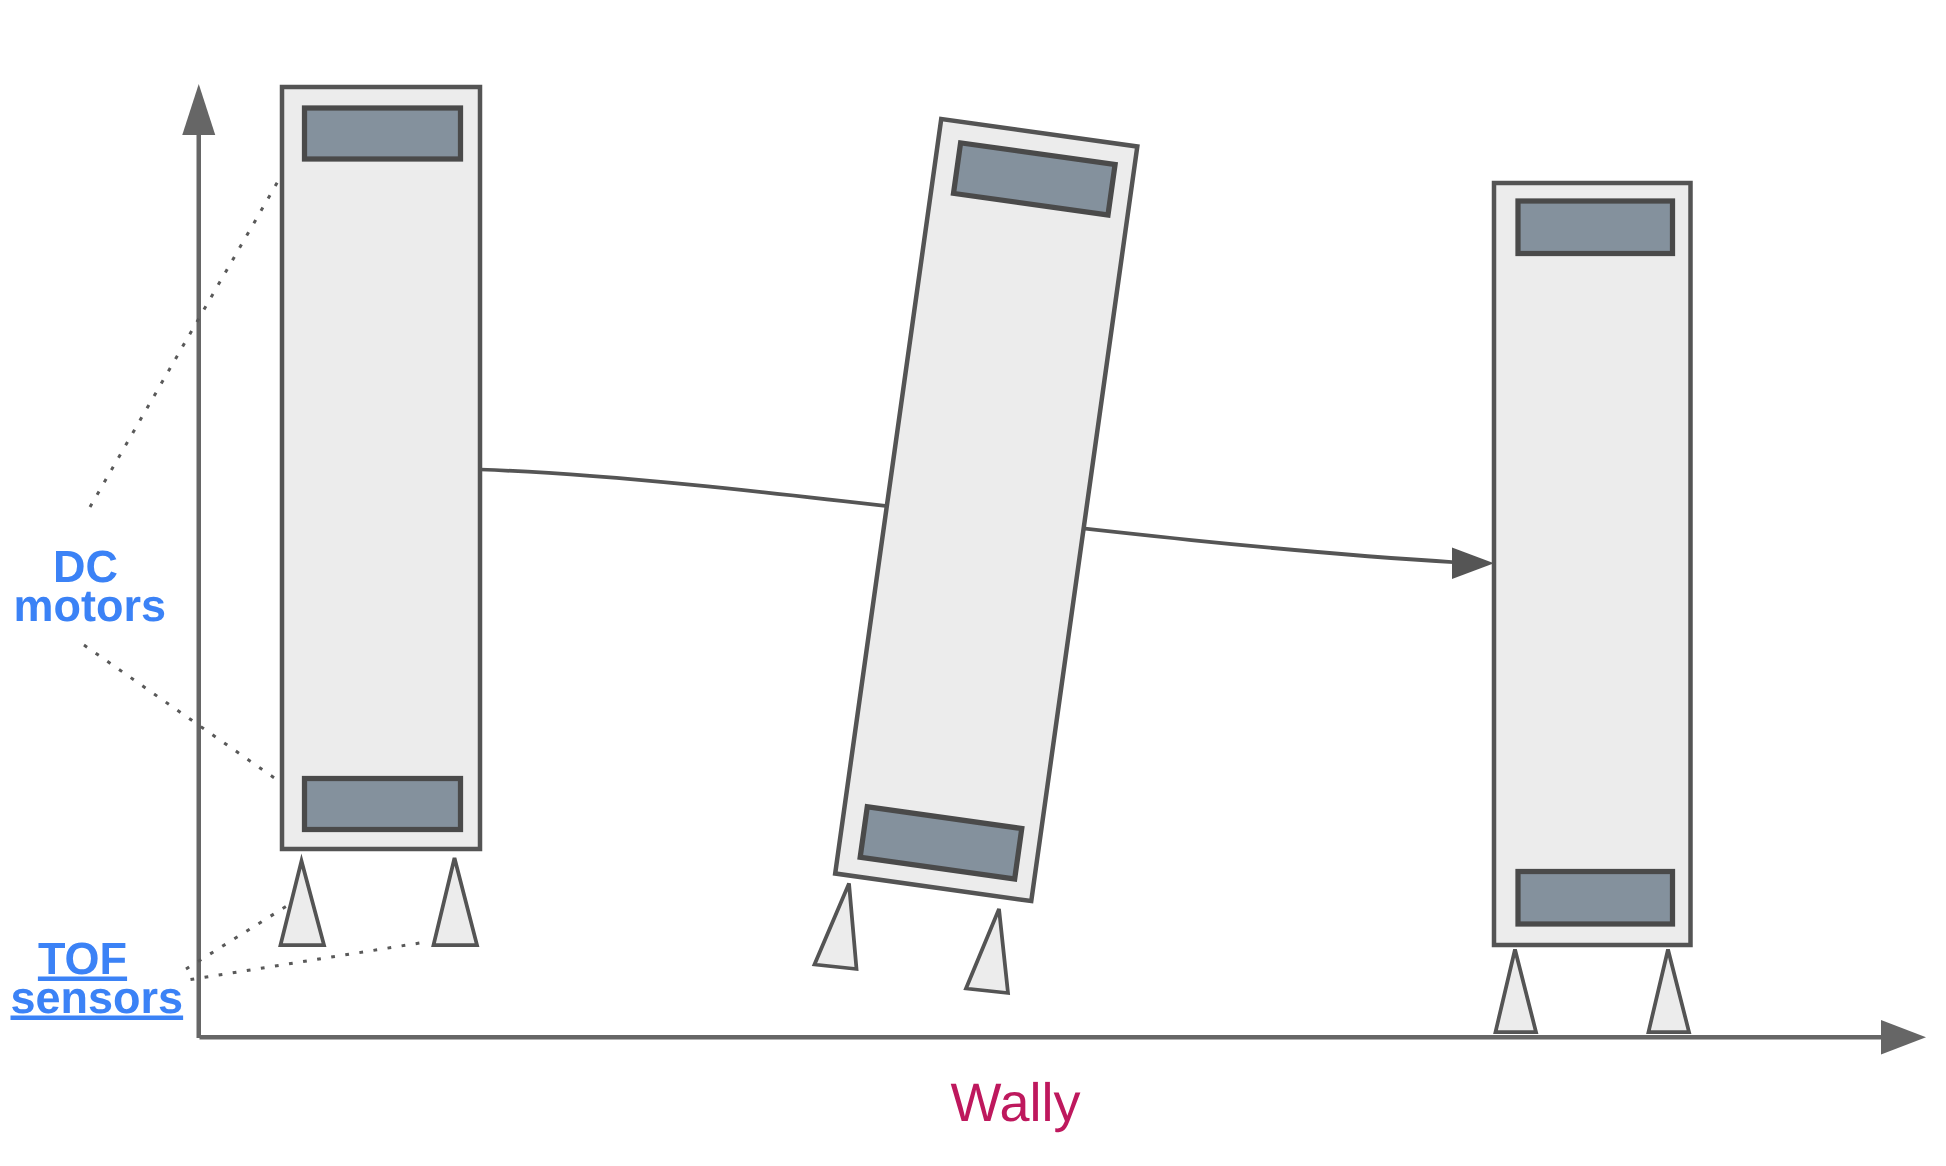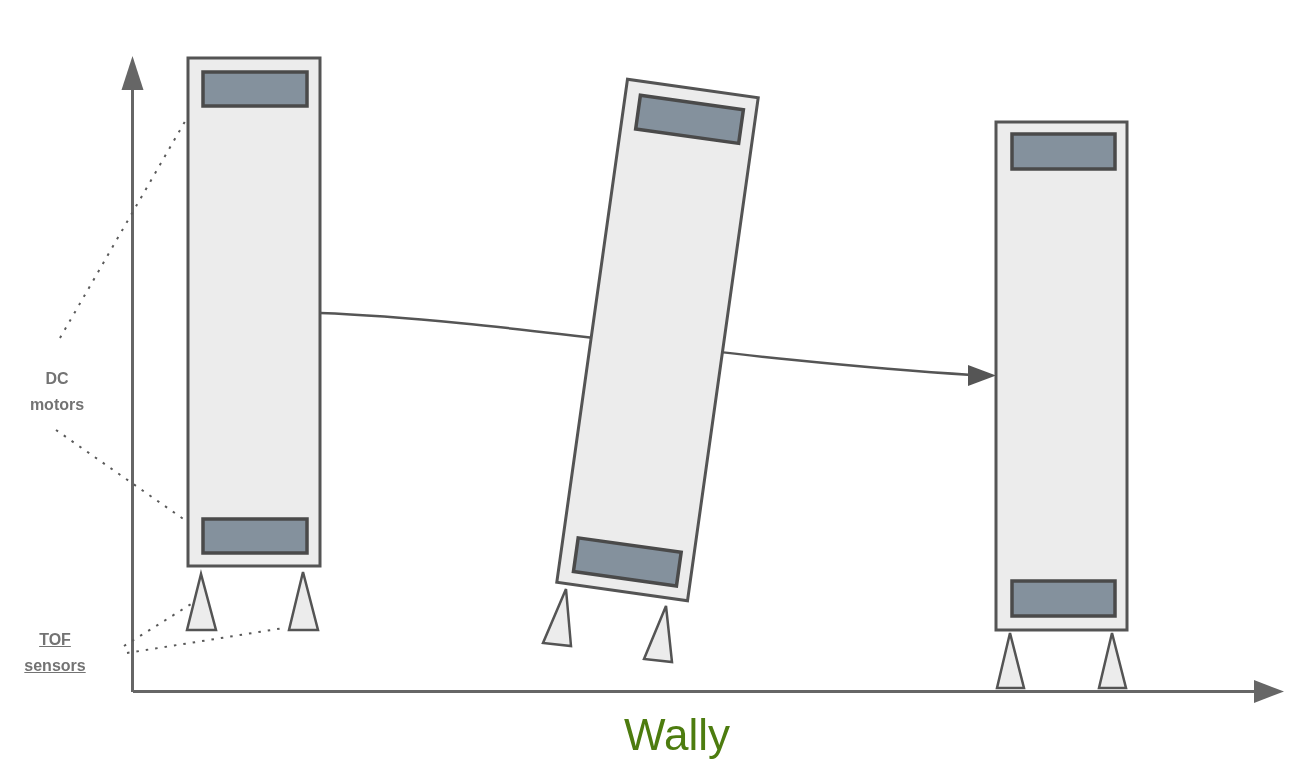--- a/index.html
+++ b/index.html
@@ -25,39 +25,39 @@
   .axis-line   { stroke-width: 3; fill: none; }
   .flow-line   { stroke-width: 2.5; fill: none; }
   .dotted-line { stroke-width: 2; fill: none; stroke-dasharray: 2.5 7; }
   .body-rect   { stroke-width: 3; }
   .motor-rect  { stroke-width: 3.5; }
   .sensor-tri  { stroke-width: 2.5; }
   .callout-label {
     position: absolute;
     width: 96px;
     text-align: center;
-    font-size: 16px;
+    font-size: 30px;
     line-height: 26px;
     font-weight: bold;
-    color: #737373;
+    color: #3b82f6;
     white-space: pre-line;
     user-select: none;
   }
   .label-dc  { left: 9px;  top: 366px; }
   .label-tof { left: 7px;  top: 627px; text-decoration: underline; }
   .diagram-title {
     position: absolute;
     left: 477px;
     top: 710px;
     width: 400px;
     text-align: center;
-    font-size: 44px;
+    font-size: 36px;
     line-height: 50px;
     font-weight: normal;
-    color: #4d7c0f;
+    color: #be185d;
     user-select: none;
   }
 </style>
 </head>
 <body>
 
 <div class="canvas">
 
   <svg viewBox="0 0 1297 777">
 

